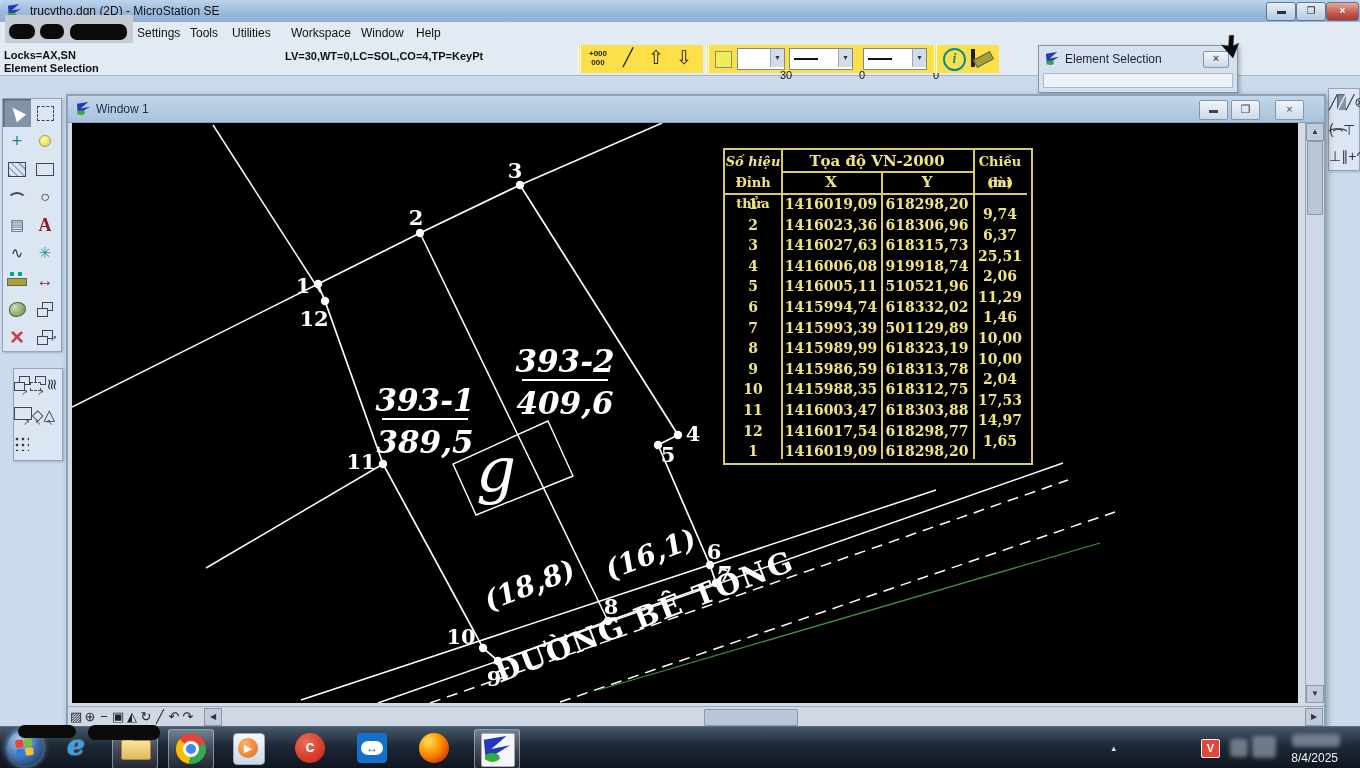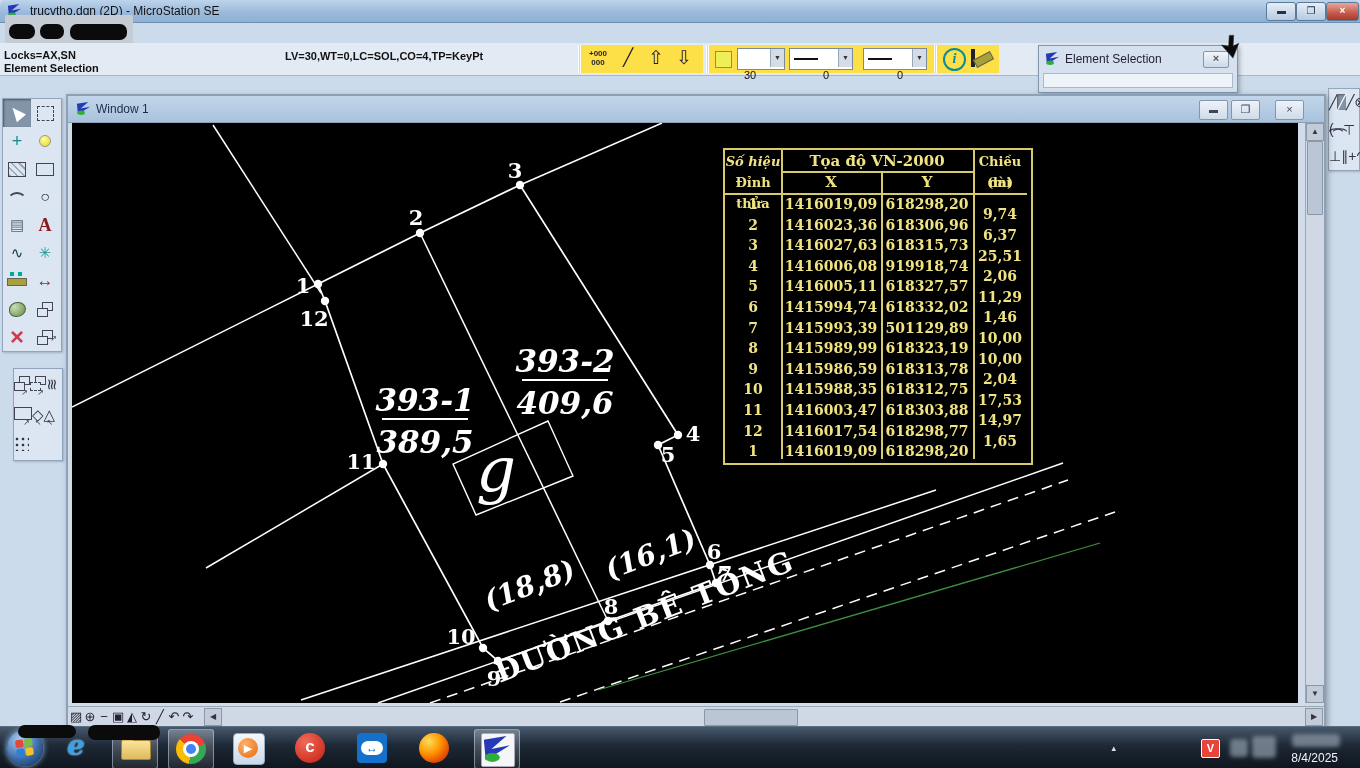--- a/index.html
+++ b/index.html
@@ -22,21 +22,21 @@
   .blob{position:absolute;background:#0b0b0b;border-radius:7px;}
   
   .toolrow{position:absolute;left:0;top:43px;width:1360px;height:32px;background:#e2eaf4;
     border-bottom:1px solid #a8b8ca;}
   .statustext{position:absolute;font-size:11px;font-weight:bold;color:#111;}
   .tgroup{position:absolute;top:45px;height:28px;background:#fde047;border-left:3px double #fff;}
   .ticon{position:absolute;top:0;width:26px;height:26px;text-align:center;font-size:17px;line-height:26px;color:#223;}
   .coordicon{font-size:8px;line-height:9px;font-weight:bold;padding-top:4px;}
   .swatch{position:absolute;width:15px;height:15px;background:#f0ee58;border:1px solid #888;}
   .dd{position:absolute;height:20px;background:#fff;border:1px solid #7a8a9c;font-size:11px;color:#111;}
-  .dd .val{position:absolute;top:20px;}
+  .dd .val{position:absolute;top:20px;margin-left:36px;}
   .dd .arrowbox{position:absolute;right:0;top:0;width:13px;height:18px;background:#d4dce6;
     border-left:1px solid #9aa8b8;font-size:7px;line-height:18px;text-align:center;color:#334;}
   .lsample{position:absolute;top:9px;height:2px;background:#111;}
   .infoicon{position:absolute;width:19px;height:19px;border:2px solid #0a8a9a;border-radius:50%;
     color:#0a8a9a;font-family:"Liberation Serif",serif;font-style:italic;font-weight:bold;
     text-align:center;line-height:18px;font-size:14px;}
   .rulericon{position:absolute;width:24px;height:22px;}
   .rulericon .bar{position:absolute;left:2px;top:2px;width:4px;height:18px;background:#222;}
   .rulericon .kh{position:absolute;left:5px;top:8px;width:17px;height:7px;background:#a8a038;
     transform:rotate(-28deg);border:1px solid #665;}
@@ -155,20 +155,23 @@
           <polygon points="1,3 13,1 5,8 15,6 2,14" fill="#2438b8"></polygon>
           <ellipse cx="5.5" cy="12.5" rx="4" ry="2.4" fill="#2fae3a"></ellipse>
         </svg></span>
     <span class="ttext">trucvtho.dgn (2D) - MicroStation SE</span>
     <span class="t-underline"></span>
     <span class="winbtn" style="left:1266px;width:28px;"><span class="minbar"></span></span>
     <span class="winbtn" style="left:1296px;width:28px;">❐</span>
     <span class="winbtn close" style="left:1326px;width:31px;">×</span>
   </div>
 
+  <div class="menubar">
+    <span id="menu-items"><span class="menu-item" style="left: 133px;">Settings</span><span class="menu-item" style="left: 186px;">Tools</span><span class="menu-item" style="left: 228px;">Utilities</span><span class="menu-item" style="left: 287px;">Workspace</span><span class="menu-item" style="left: 357px;">Window</span><span class="menu-item" style="left: 412px;">Help</span></span>
+  </div>
   <div class="redact-panel"></div>
   <span class="blob" style="left:9px;top:24px;width:26px;height:15px;"></span>
   <span class="blob" style="left:40px;top:24px;width:24px;height:15px;"></span>
   <span class="blob" style="left:70px;top:24px;width:57px;height:16px;"></span>
 
   <div class="toolrow">
     <span class="statustext" style="left:4px;top:6px;">Locks=AX,SN</span>
     <span class="statustext" style="left:4px;top:19px;">Element Selection</span>
     <span class="statustext" style="left:285px;top:7px;">LV=30,WT=0,LC=SOL,CO=4,TP=KeyPt</span>
   </div>
@@ -326,21 +329,21 @@
           <div class="ct-cell" style="left: 56px; top: 64.6px; width: 100px; height: 20.6px; line-height: 20.6px; font-size: 14px;">1416023,36</div>
           <div class="ct-cell" style="left: 156px; top: 64.6px; width: 92px; height: 20.6px; line-height: 20.6px; font-size: 14px;">618306,96</div>
           <div class="ct-cell" style="left: 0px; top: 85.2px; width: 56px; height: 20.6px; line-height: 20.6px; font-size: 14px;">3</div>
           <div class="ct-cell" style="left: 56px; top: 85.2px; width: 100px; height: 20.6px; line-height: 20.6px; font-size: 14px;">1416027,63</div>
           <div class="ct-cell" style="left: 156px; top: 85.2px; width: 92px; height: 20.6px; line-height: 20.6px; font-size: 14px;">618315,73</div>
           <div class="ct-cell" style="left: 0px; top: 105.8px; width: 56px; height: 20.6px; line-height: 20.6px; font-size: 14px;">4</div>
           <div class="ct-cell" style="left: 56px; top: 105.8px; width: 100px; height: 20.6px; line-height: 20.6px; font-size: 14px;">1416006,08</div>
           <div class="ct-cell" style="left: 156px; top: 105.8px; width: 92px; height: 20.6px; line-height: 20.6px; font-size: 14px;">919918,74</div>
           <div class="ct-cell" style="left: 0px; top: 126.4px; width: 56px; height: 20.6px; line-height: 20.6px; font-size: 14px;">5</div>
           <div class="ct-cell" style="left: 56px; top: 126.4px; width: 100px; height: 20.6px; line-height: 20.6px; font-size: 14px;">1416005,11</div>
-          <div class="ct-cell" style="left: 156px; top: 126.4px; width: 92px; height: 20.6px; line-height: 20.6px; font-size: 14px;">618327,57</div>
+          <div class="ct-cell" style="left: 156px; top: 126.4px; width: 92px; height: 20.6px; line-height: 20.6px; font-size: 14px;">510521,96</div>
           <div class="ct-cell" style="left: 0px; top: 147px; width: 56px; height: 20.6px; line-height: 20.6px; font-size: 14px;">6</div>
           <div class="ct-cell" style="left: 56px; top: 147px; width: 100px; height: 20.6px; line-height: 20.6px; font-size: 14px;">1415994,74</div>
           <div class="ct-cell" style="left: 156px; top: 147px; width: 92px; height: 20.6px; line-height: 20.6px; font-size: 14px;">618332,02</div>
           <div class="ct-cell" style="left: 0px; top: 167.6px; width: 56px; height: 20.6px; line-height: 20.6px; font-size: 14px;">7</div>
           <div class="ct-cell" style="left: 56px; top: 167.6px; width: 100px; height: 20.6px; line-height: 20.6px; font-size: 14px;">1415993,39</div>
           <div class="ct-cell" style="left: 156px; top: 167.6px; width: 92px; height: 20.6px; line-height: 20.6px; font-size: 14px;">501129,89</div>
           <div class="ct-cell" style="left: 0px; top: 188.2px; width: 56px; height: 20.6px; line-height: 20.6px; font-size: 14px;">8</div>
           <div class="ct-cell" style="left: 56px; top: 188.2px; width: 100px; height: 20.6px; line-height: 20.6px; font-size: 14px;">1415989,99</div>
           <div class="ct-cell" style="left: 156px; top: 188.2px; width: 92px; height: 20.6px; line-height: 20.6px; font-size: 14px;">618323,19</div>
           <div class="ct-cell" style="left: 0px; top: 208.8px; width: 56px; height: 20.6px; line-height: 20.6px; font-size: 14px;">9</div>

